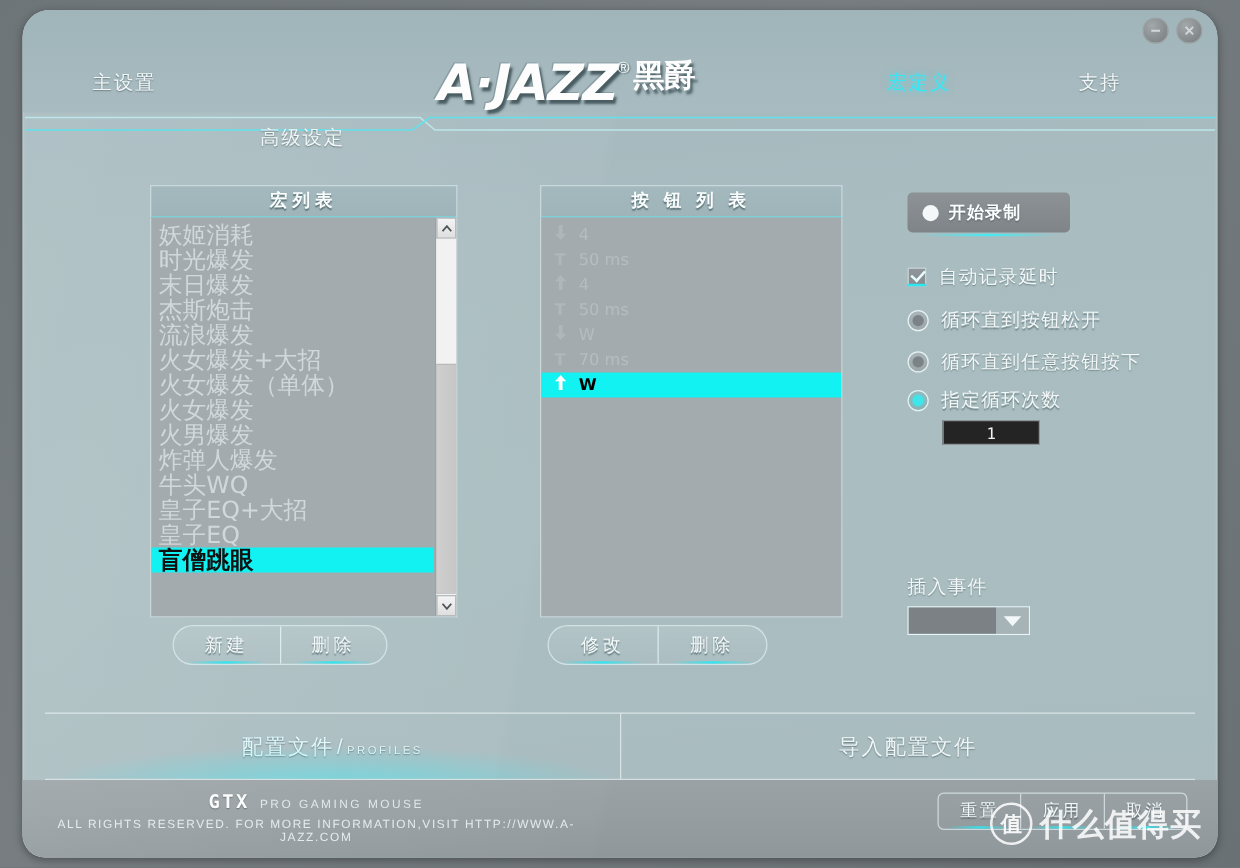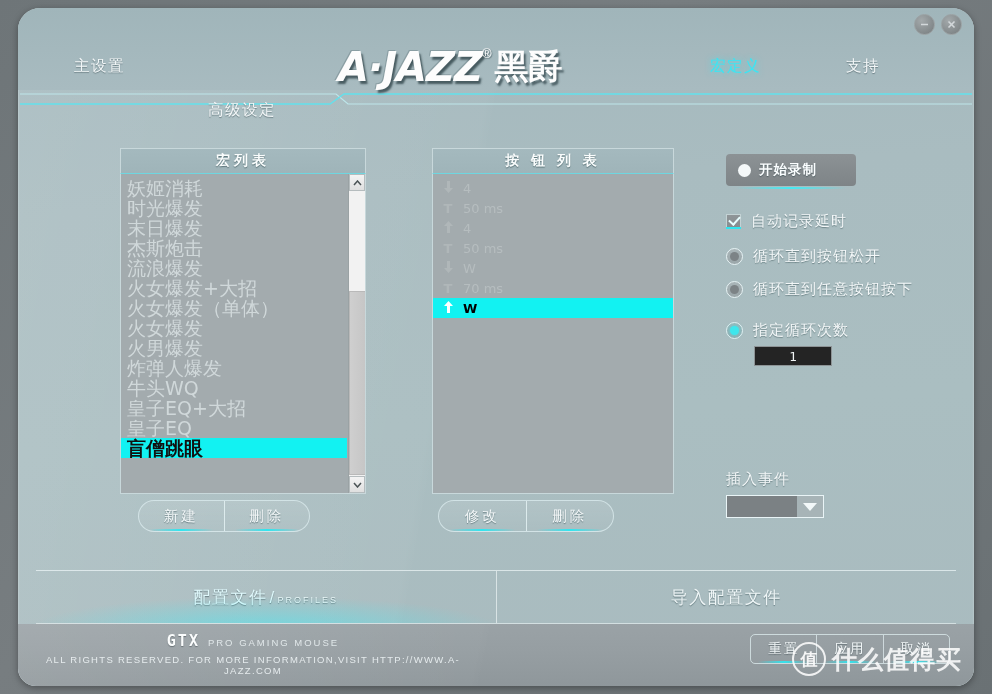--- a/index.html
+++ b/index.html
@@ -61,39 +61,39 @@
   }
   .nav-item {
     font-size: 15.5px; color: #f2f6f7; letter-spacing: 1.5px;
     text-shadow: 0 1px 1px rgba(60,80,85,.55);
     white-space: nowrap;
   }
   .nav-item.active { color: #38e7f5; text-shadow: 0 0 6px rgba(56,231,245,.8); }
   #nav-main  { position: absolute; left: 56px;  top: 48px; }
   #nav-adv   { position: absolute; left: 190px; top: 48px; margin-top: 44px; }
   #nav-macro { position: absolute; left: 692px; top: 48px; }
-  #nav-supp  { position: absolute; left: 828px; top: 48px; }
+  #nav-supp  { position: absolute; left: 845px; top: 48px; }
 
   
   #logo {
-    position: absolute; left: 320px; top: 36px;
+    position: absolute; left: 332px; top: 36px;
     display: flex; align-items: flex-start; gap: 0px;
     z-index: 25;
   }
   #logo-ajazz {
     font-family: "DejaVu Sans", sans-serif;
     font-style: italic; font-weight: bold;
     font-size: 40px; letter-spacing: -1px; color: #fdfdfd;
     text-shadow: 2px 3px 2px rgba(40,60,65,.75), -1px -1px 0 rgba(120,140,145,.6);
     transform: skewX(-6px);
   }
   #logo-reg { font-size: 13px; color: #fbfbfb; margin-top: 2px; text-shadow: 1px 1px 1px rgba(40,60,65,.6); }
   #logo-cn {
     font-family: "DejaVu Sans", sans-serif;
-    font-weight: bold; font-size: 34px; color: #fdfdfd; margin-left: 3px;
+    font-weight: bold; font-size: 25px; color: #fdfdfd; margin-left: 3px;
     letter-spacing: 0px;
     text-shadow: 2px 3px 2px rgba(40,60,65,.7);
   }
 
   
   #divider { position: absolute; left: 0; top: 72px; width: 956px; height: 30px; z-index: 18; }
 
   
   #content {
     position: absolute; left: 0; top: 96px; width: 956px; height: 460px;
@@ -498,21 +498,21 @@
           <span class="ctl-label">循环直到按钮松开</span>
         </div>
 
         <div class="ctl-row" style="margin-top:14px;">
           <span class="radio">
               <span class="dot"></span>
             </span>
           <span class="ctl-label">循环直到任意按钮按下</span>
         </div>
 
-        <div class="ctl-row" style="margin-top:22px;">
+        <div class="ctl-row" style="margin-top:12px;">
           <span class="radio on">
               <span class="dot"></span>
             </span>
           <span class="ctl-label">指定循环次数</span>
         </div>
 
         <div id="loop-count">1</div>
 
         <div style="margin-top:104px;">
           <div id="insert-label">插入事件</div>

